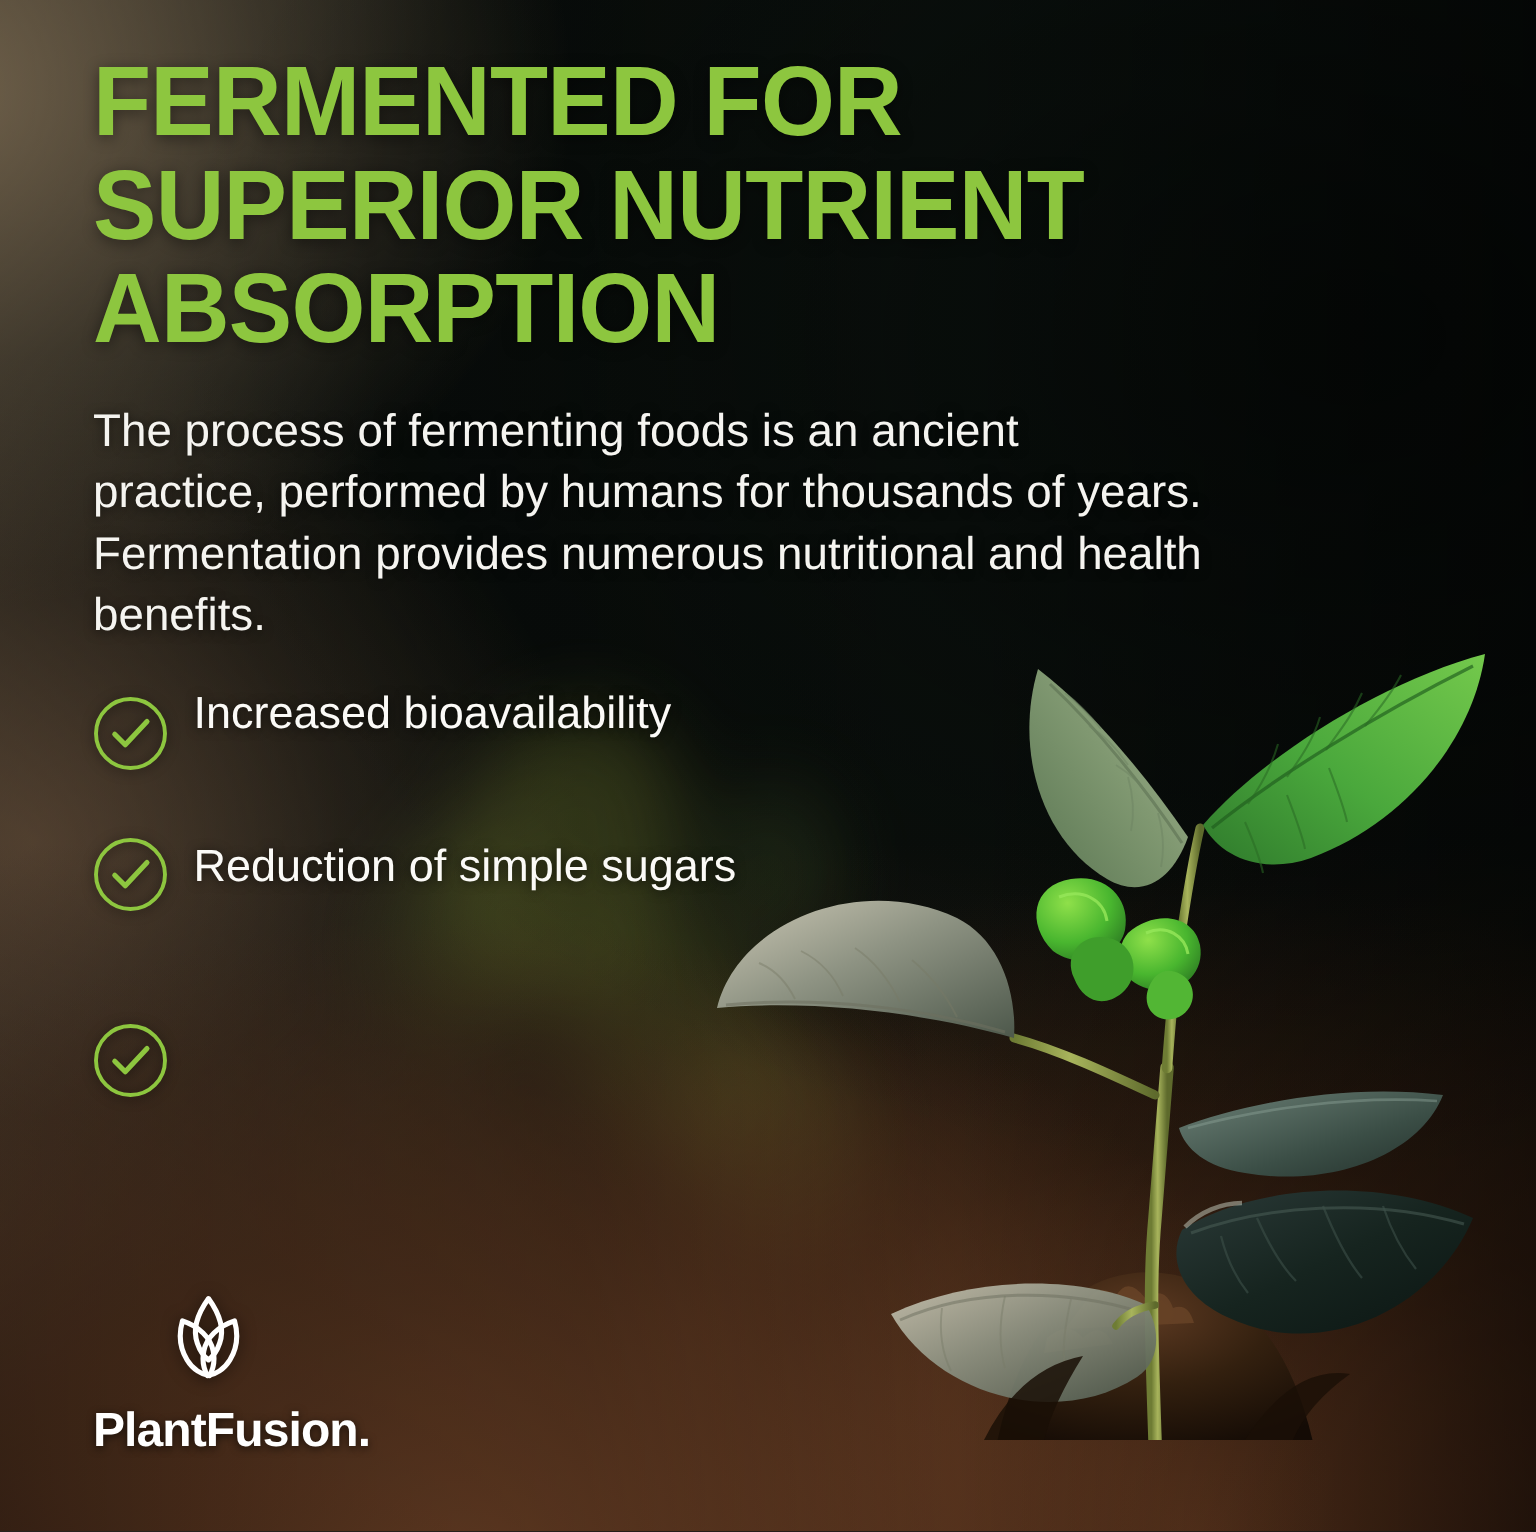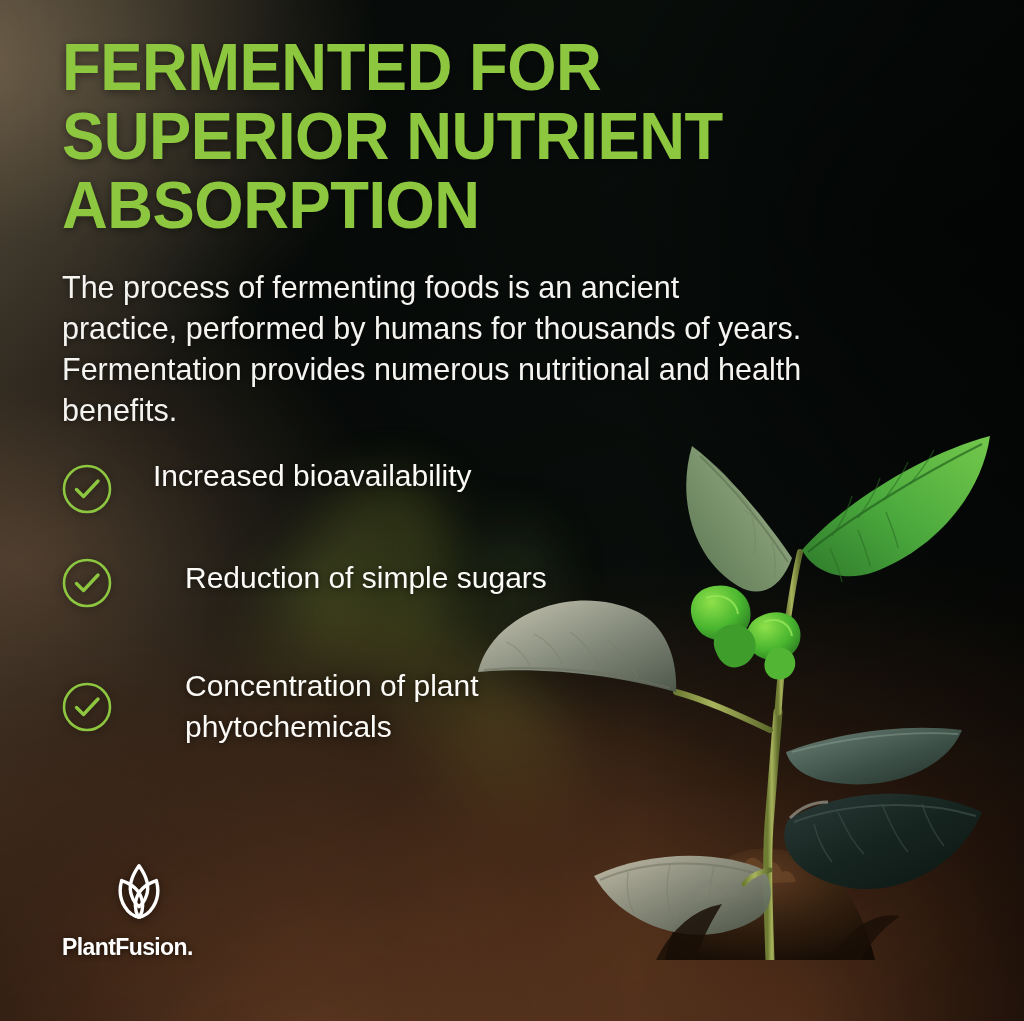--- a/index.html
+++ b/index.html
@@ -90,21 +90,21 @@
     position:absolute;left:62px;top:236px;width:740px;
     color:#f5f4f0;
     font-size:30.5px;
     line-height:41px;
     font-weight:400;
     text-shadow:0 1px 7px rgba(0,0,0,.60);
   }
 
   .bullets{position:absolute;left:62px;top:452px;width:560px;}
   .bullet{position:relative;display:flex;align-items:flex-start;}
-  .bullet + .bullet{margin-top:0;gap:32px;}
+  .bullet + .bullet{margin-top:0;}
   .bullet-1{height:102px;}
   .bullet-2{height:108px;}
   .bullet-3{height:100px;}
 
   .check{
     flex:0 0 auto;
     width:50px;height:50px;margin-right:17px;
     filter:drop-shadow(0 1px 4px rgba(0,0,0,.5));
   }
   .bullet-1 .check{margin-top:12px;}
@@ -112,29 +112,29 @@
   .bullet-3 .check{margin-top:20px;}
 
   .bullet-text{
     color:#fbfaf7;
     font-size:30px;
     line-height:41px;
     font-weight:400;
     text-shadow:0 1px 7px rgba(0,0,0,.62);
     padding-top:3px;
   }
-  .bullet-text span{display:block;white-space:nowrap;margin-left:24px;}
+  .bullet-text span{display:block;white-space:nowrap;}
 
   
   .logo{position:absolute;left:62px;top:862px;}
   .logo-mark{width:62px;height:62px;margin-left:46px;filter:drop-shadow(0 1px 5px rgba(0,0,0,.6));}
   .logo-word{
     margin-top:6px;
     color:#ffffff;
-    font-size:23px;
+    font-size:32px;
     font-weight:700;
     letter-spacing:-.6px;
     text-shadow:0 1px 6px rgba(0,0,0,.65);
     white-space:nowrap;
   }
   .logo-word .dot{color:#ffffff;}
 </style>
 </head>
 <body>
 
@@ -307,24 +307,20 @@
       <div class="bullet-text">
         <span>Reduction of simple sugars</span>
       </div>
     </div>
 
     <div class="bullet bullet-3">
       <svg class="check" viewBox="0 0 50 50">
         <circle cx="25" cy="25" r="23" fill="none" stroke="#8dc63f" stroke-width="2.6"></circle>
         <path d="M14.5 25.5 L21.5 32.5 L36 17" fill="none" stroke="#8dc63f" stroke-width="3.4" stroke-linecap="round" stroke-linejoin="round"></path>
       </svg>
-      <div class="bullet-text">
-        <span>Concentration of plant</span>
-        <span>phytochemicals</span>
-      </div>
     </div>
 
   </div>
 
   <div class="logo">
     <svg class="logo-mark" viewBox="0 0 100 100">
       <g fill="none" stroke="#ffffff" stroke-width="5.5" stroke-linejoin="round" stroke-linecap="round">
         <path d="M50 6 C63 24 67 40 62 54 C59 63 54 69 50 72 C46 69 41 63 38 54 C33 40 37 24 50 6 Z"></path>
         <path d="M22 30 C40 36 52 48 55 62 C57 72 55 82 51 89 C43 88 33 82 27 72 C19 59 18 44 22 30 Z"></path>
         <path d="M78 30 C60 36 48 48 45 62 C43 72 45 82 49 89 C57 88 67 82 73 72 C81 59 82 44 78 30 Z"></path>

